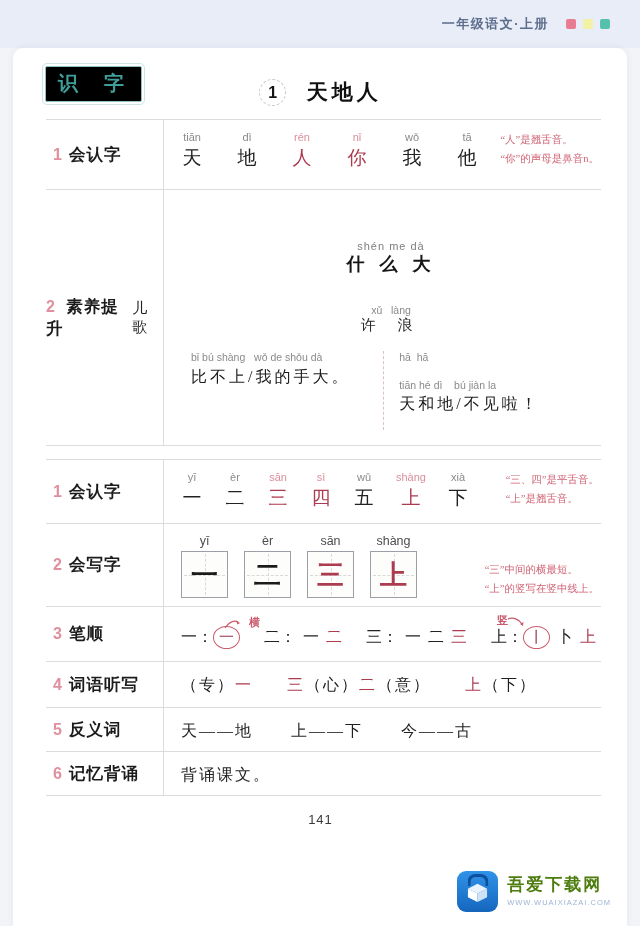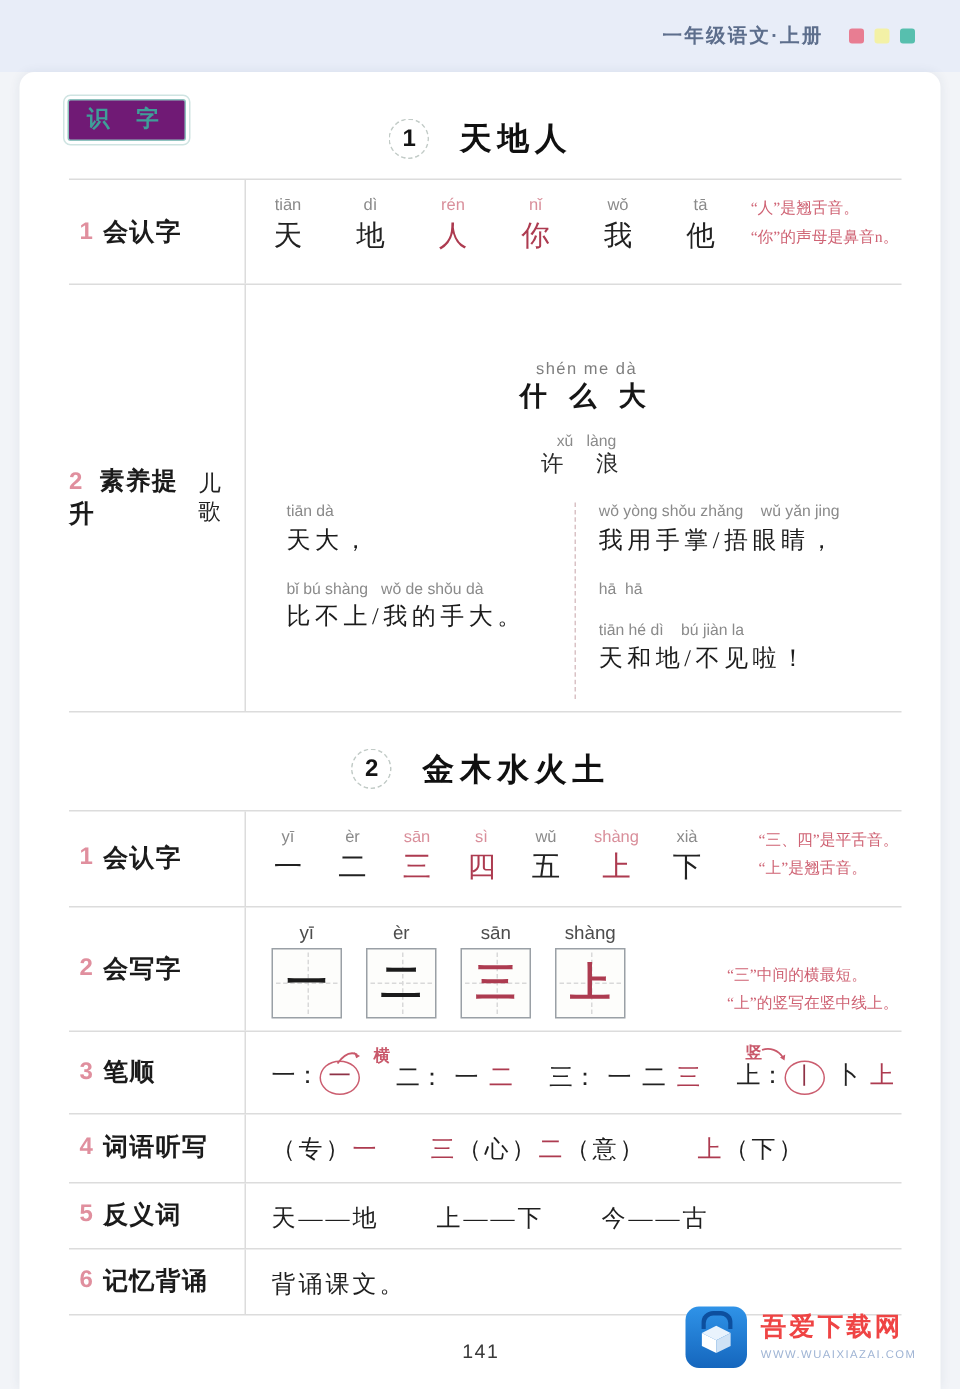--- a/index.html
+++ b/index.html
@@ -26,23 +26,23 @@
   .page {
     position:absolute; left:13px; right:13px; top:48px; bottom:0;
     background:#ffffff; border-radius:10px 10px 0 0;
     box-shadow:0 0 7px rgba(40,60,90,.08);
     padding:16px 20px 0 21px;
   }
   .badge {
     position:absolute; left:32px; top:18px;
     border:1px solid #8fc3bf; outline:1px solid #cfe4e2; outline-offset:2px;
     border-radius:2px; padding:3px 10px 4px 12px;
-    color:#3f9e99; font-family:Liberation Serif, serif;
-    font-weight:bold; font-size:15px; letter-spacing:7px;
-    background:#701a75;
+    color:#3f9e99; font-family:Liberation Mono, monospace;
+    font-weight:bold; font-size:20px; letter-spacing:7px;
+    background:#000000;
   }
   .lesson-head { text-align:center; }
   .lesson-head.first { margin-top:14px; }
   .lesson-head.second { margin-top:24px; }
   .lesson-num {
     display:inline-block; width:27px; height:27px; line-height:26px;
     border:1.5px dashed #c2cbc7; border-radius:50%;
     font-weight:bold; font-size:16px; color:#141414;
     margin-right:16px; vertical-align:middle; text-align:center;
   }
@@ -76,21 +76,21 @@
     font-size:10.5px; color:#cf6374; line-height:1.85;
     font-family:"Liberation Serif", serif; text-align:left;
   }
   .note .nline { display:block; white-space:nowrap; }
 
   
   .poem { padding-top:10px; }
   .ptitle { text-align:center; }
   .ptitle .py { display:block; font-size:11px; color:#7e7e7e; letter-spacing:1px;margin-top:40px; }
   .ptitle .ch { display:block; font-size:18px; font-weight:bold; letter-spacing:5px; color:#161616; }
-  .pauthor { text-align:center; margin-top:12px; }
+  .pauthor { text-align:center; margin-top:28px; }
   .pauthor .py { display:block; font-size:10.5px; color:#8a8a8a; white-space:pre; }
   .pauthor .ch { display:block; font-size:15px; font-family:"Liberation Serif", serif; letter-spacing:9px; color:#2a2a2a; }
   .pcols { display:flex; margin-top:16px; }
   .pcol { flex:1; padding-left:10px; }
   .pcol.rightc { border-left:1px dashed #d9c2c5; padding-left:15px; flex:1.05; }
   .pline { margin-bottom:14px; }
   .pline .py { display:block; font-size:10.5px; color:#8a8a8a; white-space:pre; line-height:1.3; }
   .pline .ch { display:block; font-size:16px; font-family:"Liberation Serif", serif; letter-spacing:3px; color:#1c1c1c; line-height:1.5; }
 
   
@@ -135,21 +135,21 @@
   .wm-icon {
     width:41px; height:41px; border-radius:9px;
     background:linear-gradient(180deg,#2f93e8,#1566bd);
     display:flex; align-items:center; justify-content:center; position:relative;
   }
   .wm-icon::before {
     content:""; position:absolute; top:3px; left:50%; transform:translateX(-50%);
     width:15px; height:9px; border:3px solid #0d4f9e; border-bottom:none;
     border-radius:8px 8px 0 0;
   }
-  .wm-name { font-size:17px; font-weight:bold; color:#ef4444; letter-spacing:2px; line-height:1.1; }
+  .wm-name { font-size:17px; font-weight:bold; color:#4d7c0f; letter-spacing:2px; line-height:1.1; }
   .wm-url { font-size:7.5px; color:#9fb4d4; letter-spacing:1px; margin-top:3px; }
 </style>
 </head>
 <body>
 
 <div class="topband">
   <span class="toptitle">一年级语文·上册</span>
   <span class="dot dot-pink"></span>
   <span class="dot dot-yellow"></span>
   <span class="dot dot-teal"></span>
@@ -218,50 +218,38 @@
           <span class="py">shén me dà</span>
           <span class="ch">什 么 大</span>
         </div>
         <div class="pauthor">
           <span class="py">xǔ   làng</span>
           <span class="ch">许 浪</span>
         </div>
         <div class="pcols">
           <div class="pcol">
             <div class="pline">
-                <span class="py">tiān dà</span>
-                <span class="ch">天大，</span>
-              </div>
-            <div class="pline">
                 <span class="py">bǐ bú shàng   wǒ de shǒu dà</span>
                 <span class="ch">比不上/我的手大。</span>
               </div>
           </div>
           <div class="pcol rightc">
-            <div class="pline">
-                <span class="py">wǒ yòng shǒu zhǎng    wǔ yǎn jing</span>
-                <span class="ch">我用手掌/捂眼睛，</span>
-              </div>
             <div class="pline">
                 <span class="py">hā  hā</span>
               </div>
             <div class="pline">
                 <span class="py">tiān hé dì    bú jiàn la</span>
                 <span class="ch">天和地/不见啦！</span>
               </div>
           </div>
         </div>
       </div>
     </div>
   </div>
 
-  <div class="lesson-head second">
-    <span class="lesson-num">2</span>
-    <span class="lesson-name">金木水火土</span>
-  </div>
 
   <div class="tbl">
 
     <div class="trow" style="min-height:64px;">
       <div class="tlabel">
         <span class="rownum">1</span>
         <span class="rowname">会认字</span>
       </div>
       <div class="tcell">
         <div class="charrow seven">

